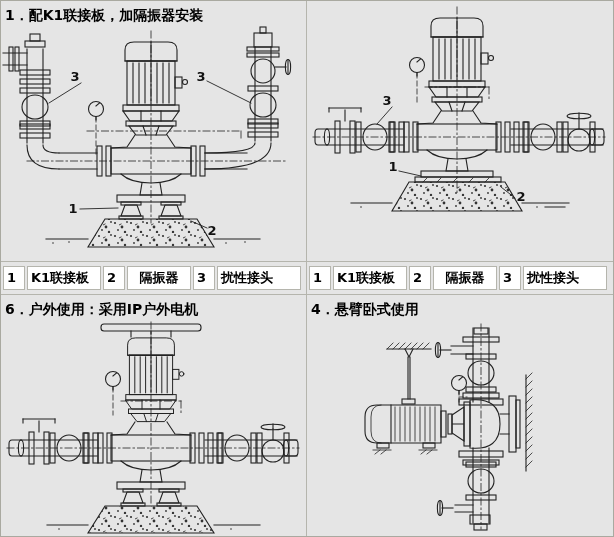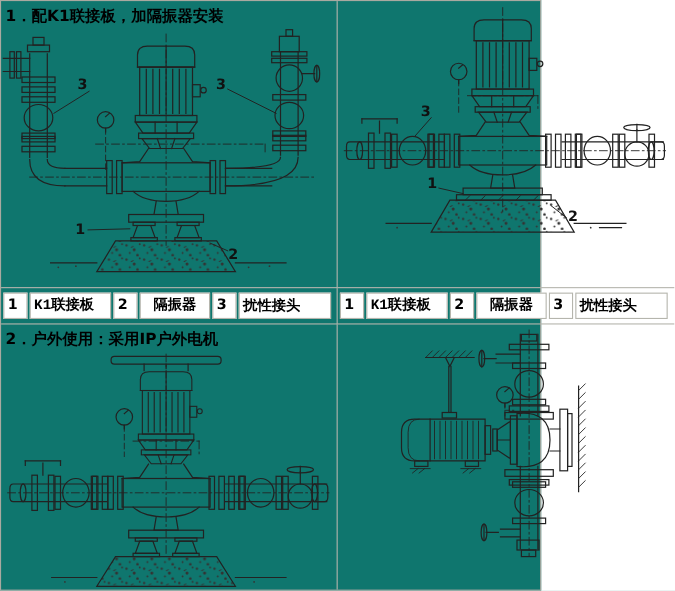--- a/index.html
+++ b/index.html
@@ -1,37 +1,37 @@
 <!DOCTYPE html>
 <html><head>
 <meta charset="utf-8">
 <style>
   html,body{margin:0;padding:0;background:#ffffff;}
   .frame{
-    width:492px;height:537px;box-sizing:border-box;
-    border:1px solid #a9a9a0;background:#0f766e;
+    width:614px;height:537px;box-sizing:border-box;
+    border:1px solid #a9a9a0;background:#e5e5e5;
     display:grid;grid-template-columns:306px 306px;grid-template-rows:261px 33px 241px;
     font-family:"DejaVu Sans",sans-serif;color:#000;
   }
   .c-r{border-right:1px solid #b5b5ad;}
   .c-b{border-bottom:1px solid #b5b5ad;}
   .panel{display:flex;flex-direction:column;overflow:hidden;}
   .ptitle{
     height:24px;box-sizing:border-box;padding:6px 3px 0 4px;
     font-size:14px;font-weight:700;line-height:16px;white-space:nowrap;overflow:hidden;
   }
   svg.diagram{display:block;}
   .diagram text{font-family:"DejaVu Sans",sans-serif;font-size:13px;font-weight:600;fill:#111;stroke:none;}
   .lhalf{display:flex;align-items:center;gap:2px;padding:0 2px;box-sizing:border-box;overflow:hidden;}
   .lcell{
     border:1px solid #b5b5ad;height:24px;line-height:22px;box-sizing:border-box;
     font-size:13px;font-weight:700;padding:0 3px;white-space:nowrap;overflow:hidden;background:#fff;
   }
   .w-num{width:22px;}
-  .w-a{width:74px;font-family:Liberation Mono, monospace;}
+  .w-a{width:74px;}
   .w-b{width:64px;text-align:center;}
   .w-c{width:84px;font-family:Liberation Serif, serif;}
 </style>
 </head>
 <body>
 
 <svg width="0" height="0" style="position:absolute" xmlns="http://www.w3.org/2000/svg" aria-hidden="true">
 <defs>
   <pattern id="speck" width="16" height="13" patternUnits="userSpaceOnUse">
     <circle cx="2" cy="3" r="1.1" fill="#333" stroke="none"></circle>
@@ -242,21 +242,21 @@
   <div class="lhalf c-b">
     <div class="lcell w-num">1</div>
     <div class="lcell w-a">K1联接板</div>
     <div class="lcell w-num">2</div>
     <div class="lcell w-b">隔振器</div>
     <div class="lcell w-num">3</div>
     <div class="lcell w-c">扰性接头</div>
   </div>
 
   <div class="panel c-r">
-    <div class="ptitle">2．户外使用：采用IP户外电机</div>
+    <div class="ptitle">6．户外使用：采用IP户外电机</div>
     <svg class="diagram" width="305" height="216" viewBox="0 0 305 216" xmlns="http://www.w3.org/2000/svg">
       <g stroke="#222" fill="none" stroke-width="1.1" stroke-linecap="square">
         <path d="M150,3 V186" stroke-dasharray="7 3 1.5 3" stroke-width="0.8"></path>
         <path d="M6,129 H298" stroke-dasharray="7 3 1.5 3" stroke-width="0.8"></path>
         <rect x="100" y="5" width="100" height="7" rx="3"></rect>
         <path d="M130,12 V18 M170,12 V18 M150,12 V16"></path>
         <use href="#motorV" transform="translate(150,18) scale(0.9)"></use>
         <use href="#voluteV" transform="translate(150,129)"></use>
         <path d="M20,121 H96 M20,137 H96 M204,121 H296 M204,137 H296"></path>
         <use href="#endcapL" transform="translate(8,129)"></use>
@@ -277,20 +277,21 @@
         <use href="#isolator" transform="translate(168,170)"></use>
         <path d="M104,187 L196,187 L213,214 L87,214 Z" fill="url(#speck)"></path>
         <path d="M46,206 H87 M213,206 H259"></path>
         <circle cx="58" cy="210" r="0.8" fill="#333" stroke="none"></circle>
           <circle cx="230" cy="210" r="0.8" fill="#333" stroke="none"></circle>
       </g>
     </svg>
   </div>
 
   <div class="panel">
+    <div class="ptitle">4．悬臂卧式使用</div>
     <svg class="diagram" width="305" height="216" viewBox="0 0 305 216" xmlns="http://www.w3.org/2000/svg">
       <g stroke="#222" fill="none" stroke-width="1.1" stroke-linecap="square">
 
         <path d="M80,30 H124"></path>
         <path d="M80,30 l6,-6 M86,30 l6,-6 M92,30 l6,-6 M98,30 l6,-6 M104,30 l6,-6 M110,30 l6,-6 M116,30 l6,-6" stroke-width="0.8"></path>
         <path d="M98,30 L102,38 L106,30"></path>
         <path d="M101,38 V80 M103,38 V80"></path>
         <rect x="95" y="80" width="13" height="5"></rect>
 
         <path d="M70,86 Q58,86 58,98 L58,112 Q58,124 70,124 L134,124 L134,86 Z"></path>

